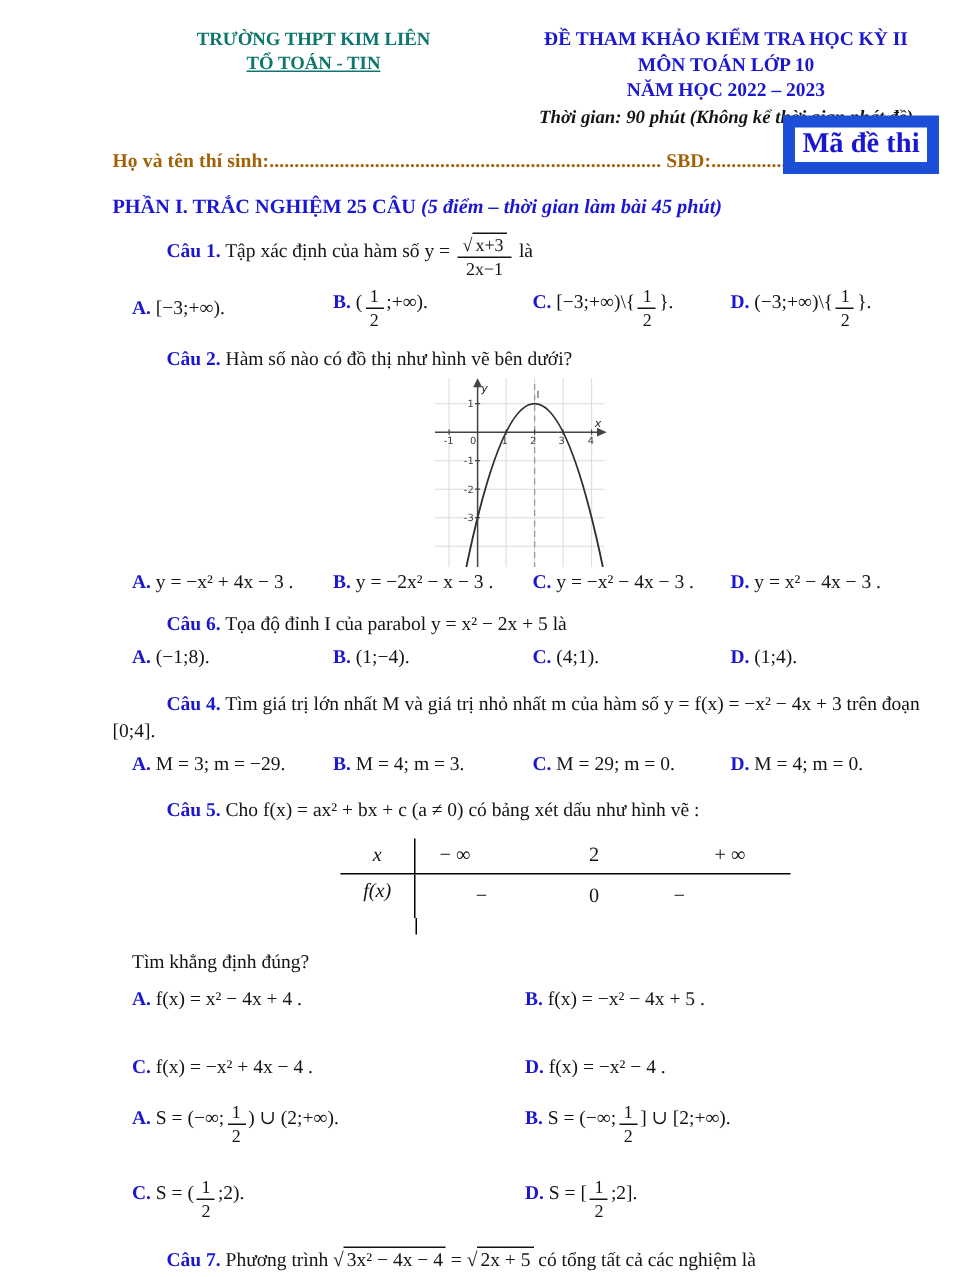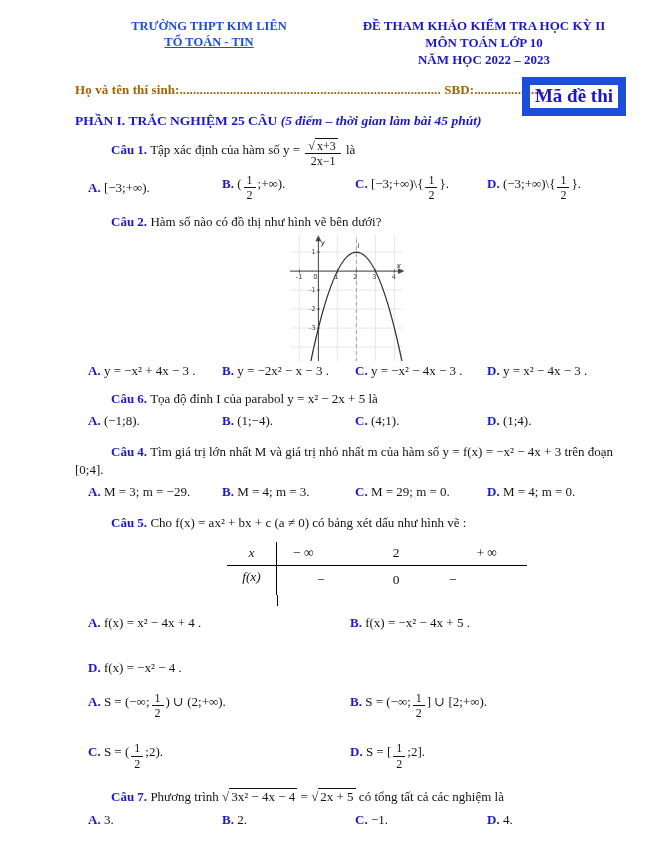--- a/index.html
+++ b/index.html
@@ -3,21 +3,21 @@
 <meta charset="utf-8">
 <style>
   html,body{margin:0;padding:0;}
   body{
     width:651px;height:851px;background:#ffffff;position:relative;overflow:hidden;
     font-family:"Liberation Serif","DejaVu Serif",serif;font-size:13px;color:#141414;
   }
   .page{padding:18px 26px 0 75px;position:relative;}
   
   .header{display:flex;}
-  .h-left{width:268px;text-align:center;color:#1d4ed8;font-weight:bold;font-size:12.5px;line-height:1.3;}
+  .h-left{width:268px;text-align:center;color:#0f766e;font-weight:bold;font-size:12.5px;line-height:1.3;}
   .h-left .dept{text-decoration:underline;}
   .h-right{flex:1;text-align:center;color:#1a17cf;font-weight:bold;font-size:13px;line-height:1.3;}
   .h-right .time{color:#141414;font-style:italic;font-size:12.5px;font-weight:bold;margin-top:1px;}
   .code-box{
     position:absolute;top:77px;right:25px;width:88px;height:23px;border:8px solid #1d4ed8;
     color:#1a17cf;font-weight:bold;font-size:19px;text-align:center;line-height:22px;
   }
   .name-line{
     margin-top:13px;color:#a16207;font-weight:bold;white-space:nowrap;overflow:hidden;
     width:478px;font-size:13px;letter-spacing:.1px;
@@ -64,20 +64,21 @@
 
   <div class="header">
     <div class="h-left">
       <div>TRƯỜNG THPT KIM LIÊN</div>
       <div class="dept">TỔ TOÁN - TIN</div>
     </div>
     <div class="h-right">
       <div>ĐỀ THAM KHẢO KIỂM TRA HỌC KỲ II</div>
       <div>MÔN TOÁN LỚP 10</div>
       <div>NĂM HỌC 2022 – 2023</div>
+      <div class="time">Thời gian: 90 phút (Không kể thời gian phát đề)</div>
     </div>
   </div>
 
   <div class="code-box">
     <span>Mã đề thi</span>
   </div>
 
   <div class="name-line">
     <span>Họ và tên thí sinh:</span><span>..............................................................................</span><span> SBD:</span><span>.....................</span>
   </div>
@@ -176,23 +177,25 @@
         <div class="bt-c ar">+ ∞</div>
       </div>
       <div class="bt-row bt-r2">
         <div class="bt-h">f(x)</div>
         <div class="bt-c ac">−</div>
         <div class="bt-c ac">0</div>
         <div class="bt-c ac" style="text-align:left;padding-left:22px;">−</div>
       </div>
       <div class="bt-tail"></div>
     </div>
+    <div class="post">Tìm khẳng định đúng?</div>
     <div class="opts c2" style="margin-top:9px;">
       <div><span class="ol">A.</span> <span>f(x) = x² − 4x + 4 .</span></div>
       <div><span class="ol">B.</span> <span>f(x) = −x² − 4x + 5 .</span></div>
+      <div><span class="ol">C.</span> <span>f(x) = −x² + 4x − 4 .</span></div>
       <div><span class="ol">D.</span> <span>f(x) = −x² − 4 .</span></div>
     </div>
   </div>
 
   <div class="q" style="margin-top:16px;">
     <div class="opts c2 gap-lg" style="margin-top:10px;">
       <div><span class="ol">A.</span> <span>S = (−∞;<span class="fr"><span class="fn">1</span><span class="fd">2</span></span>) ∪ (2;+∞).</span></div>
       <div><span class="ol">B.</span> <span>S = (−∞;<span class="fr"><span class="fn">1</span><span class="fd">2</span></span>] ∪ [2;+∞).</span></div>
       <div><span class="ol">C.</span> <span>S = (<span class="fr"><span class="fn">1</span><span class="fd">2</span></span>;2).</span></div>
       <div><span class="ol">D.</span> <span>S = [<span class="fr"><span class="fn">1</span><span class="fd">2</span></span>;2].</span></div>

